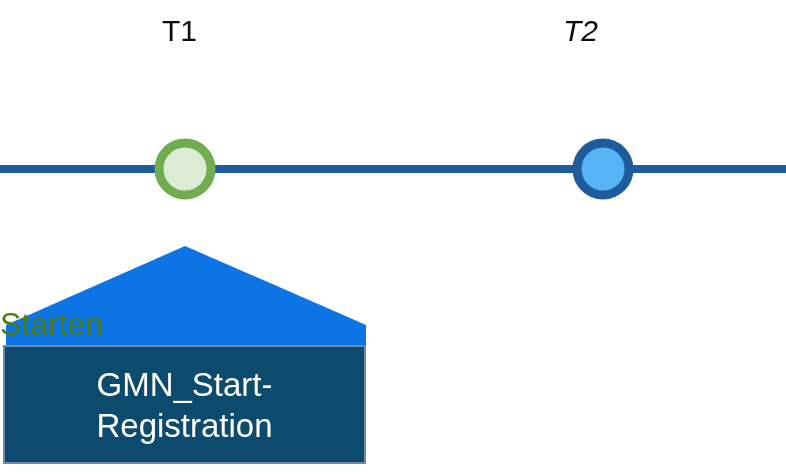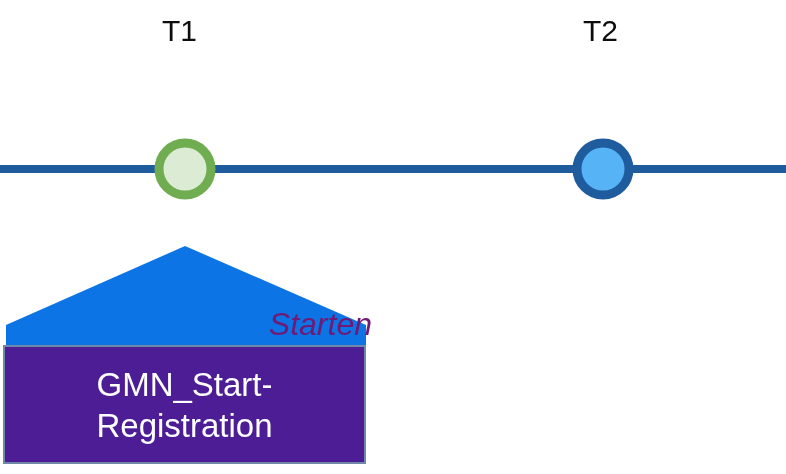--- a/index.html
+++ b/index.html
@@ -19,21 +19,21 @@
   }
   .tick-label {
     position: absolute;
     font-size: 30px;
     line-height: 30px;
     color: #0d0d0d;
     letter-spacing: 0px;
     white-space: nowrap;
   }
   #t1-label { left: 162px; top: 16px; }
-  #t2-label { left: 583px; top: 16px; }
+  #t2-label { left: 563px; top: 16px; font-style: italic; }
 
   #timeline-svg {
     position: absolute;
     left: 0;
     top: 0;
   }
 
   .shape-group {
     position: absolute;
   }
@@ -42,44 +42,43 @@
 
   .pent-svg {
     position: absolute;
     left: 0;
     top: 0;
   }
 
   .pent-text {
     position: absolute;
     width: 100%;
-    text-align: right;
-    color: #701a75;
+    text-align: left;
+    color: #4d7c0f;
     font-size: 32px;
     line-height: 36px;
     white-space: nowrap;
     pointer-events: none;
-    font-style: italic;
   }
   #left-pent-text  { top: 66px; }
   #right-pent-text { top: 48px; }
 
   .ellipsis-mark {
     position: absolute;
     color: #0d1a26;
     font-size: 30px;
     line-height: 20px;
     font-weight: bold;
     letter-spacing: 2px;
   }
   #right-ellipsis { left: 262px; top: 74px; }
 
   .box {
     position: absolute;
-    background: #4c1d95;
+    background: #0c4a6e;
     border: 2px solid #6F88A8;
     box-sizing: border-box;
     display: flex;
     align-items: center;
     justify-content: center;
   }
   #left-box  { left: 3px;  top: 105px; width: 363px; height: 119px; }
   #right-box { left: 6px;  top: 105px; width: 360px; height: 119px; }
 
   .box-text {

